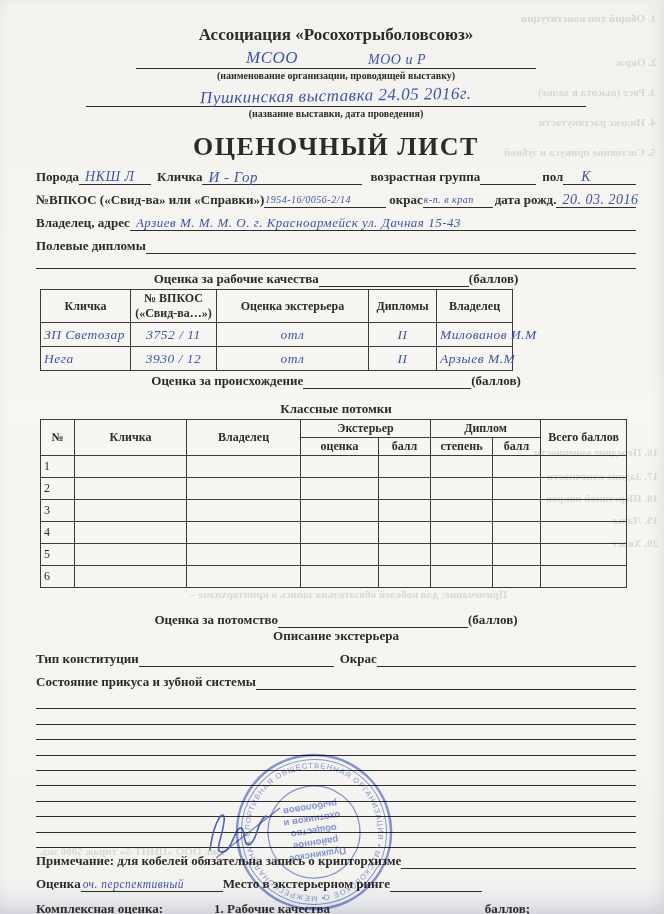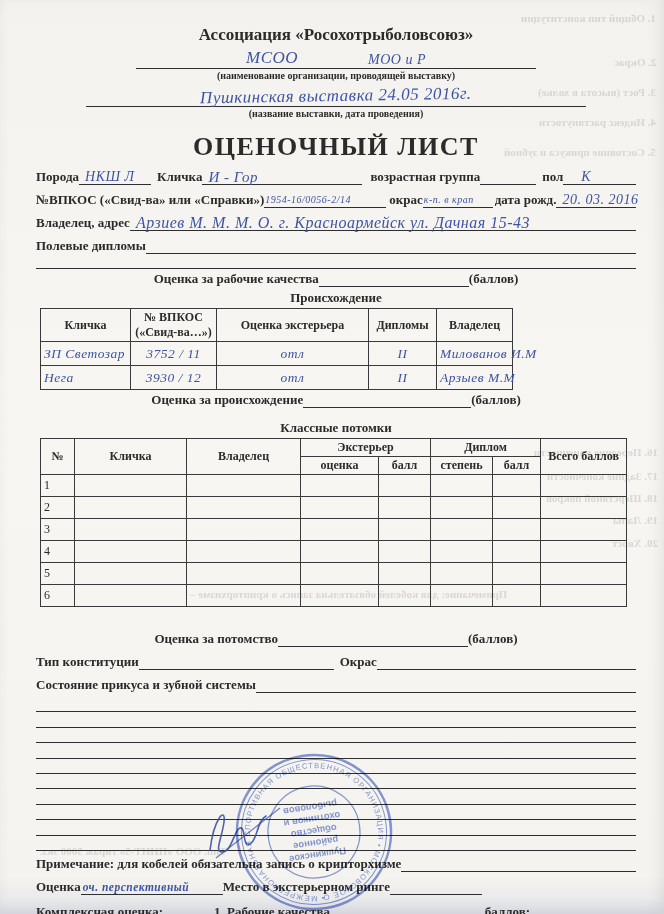--- a/index.html
+++ b/index.html
@@ -104,35 +104,34 @@
           <span class="hw" style="font-size:10px;left:1px;">к-п. в крап</span>
         </span>
       <span class="lbl" style="margin-left:2px;">дата рожд.</span>
       <span class="bl grow">
           <span class="hw">20. 03. 2016</span>
         </span>
     </div>
     <div class="fl">
       <span class="lbl">Владелец, адрес</span>
       <span class="bl grow">
-          <span class="hw" style="font-size:16px;">Арзиев  М. М.      М. О.   г. Красноармейск    ул. Дачная  15-43</span>
+          <span class="hw" style="font-size:13px;">Арзиев  М. М.      М. О.   г. Красноармейск    ул. Дачная  15-43</span>
         </span>
     </div>
     <div class="fl">
       <span class="lbl">Полевые  дипломы</span>
       <span class="bl grow"></span>
     </div>
     <div class="rule"></div>
     <div class="scoreline">
       <span>Оценка за рабочие качества</span>
       <span class="bl" style="width:150px;"></span>
       <span>(баллов)</span>
     </div>
 
-    <div class="sect">Происхождение</div>
     <table class="t-origin">
       <colgroup>
           <col style="width:90px">
           <col style="width:86px">
           <col style="width:152px">
           <col style="width:68px">
           <col style="width:76px">
         </colgroup>
       <tbody>
           <tr>
@@ -252,20 +251,21 @@
             <td></td>
           </tr>
     </tbody>
       </table>
     <div class="scoreline" style="margin-top:24px;">
       <span>Оценка за потомство</span>
       <span class="bl" style="width:190px;"></span>
       <span>(баллов)</span>
     </div>
 
+    <div class="sect" style="margin-top:0;">Описание экстерьера</div>
     <div class="fl">
       <span class="lbl">Тип  конституции</span>
       <span class="bl" style="width:195px;"></span>
       <span class="lbl" style="margin-left:6px;">Окрас</span>
       <span class="bl grow"></span>
     </div>
     <div class="fl">
       <span class="lbl">Состояние прикуса и зубной системы</span>
       <span class="bl grow"></span>
     </div>
@@ -282,21 +282,21 @@
       <div class="rule"></div>
     </div>
 
     <div class="fl" style="margin-top:5px;">
       <span class="lbl">Примечание: для кобелей обязательна запись о крипторхизме</span>
       <span class="bl grow"></span>
     </div>
     <div class="fl">
       <span class="lbl">Оценка</span>
       <span class="bl" style="width:142px;">
-          <span class="hw" style="font-size:11.5px;left:2px;font-weight:bold;">оч. перспективный</span>
+          <span class="hw" style="font-size:11.5px;left:2px;">оч. перспективный</span>
         </span>
       <span class="lbl">Место в экстерьерном ринге</span>
       <span class="bl" style="width:92px;"></span>
     </div>
     <div style="position:relative;margin-top:8px;">
       <span class="b" style="position:absolute;left:0;top:1px;font-size:13px;">Комплексная оценка:</span>
       <span class="hw cxnote" style="position:absolute;left:62px;top:13px;">щенок</span>
       <div class="cx-row">
         <span>1. Рабочие качества</span>
         <span class="bl grow"></span>

